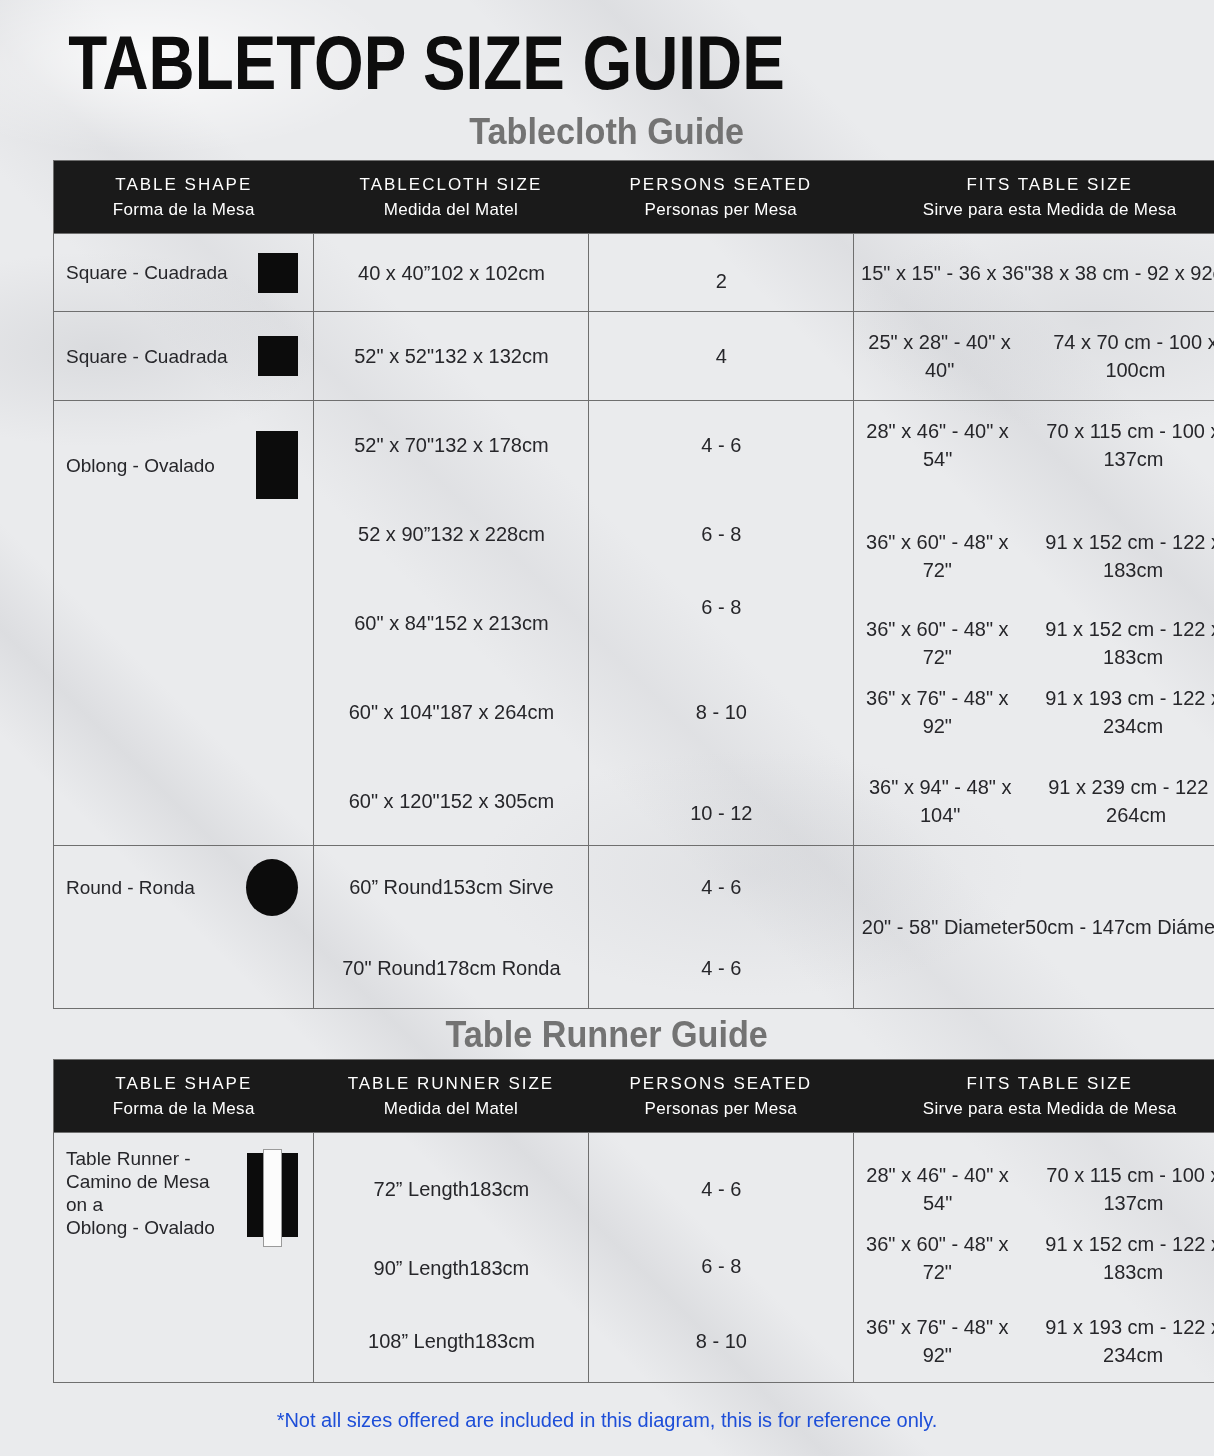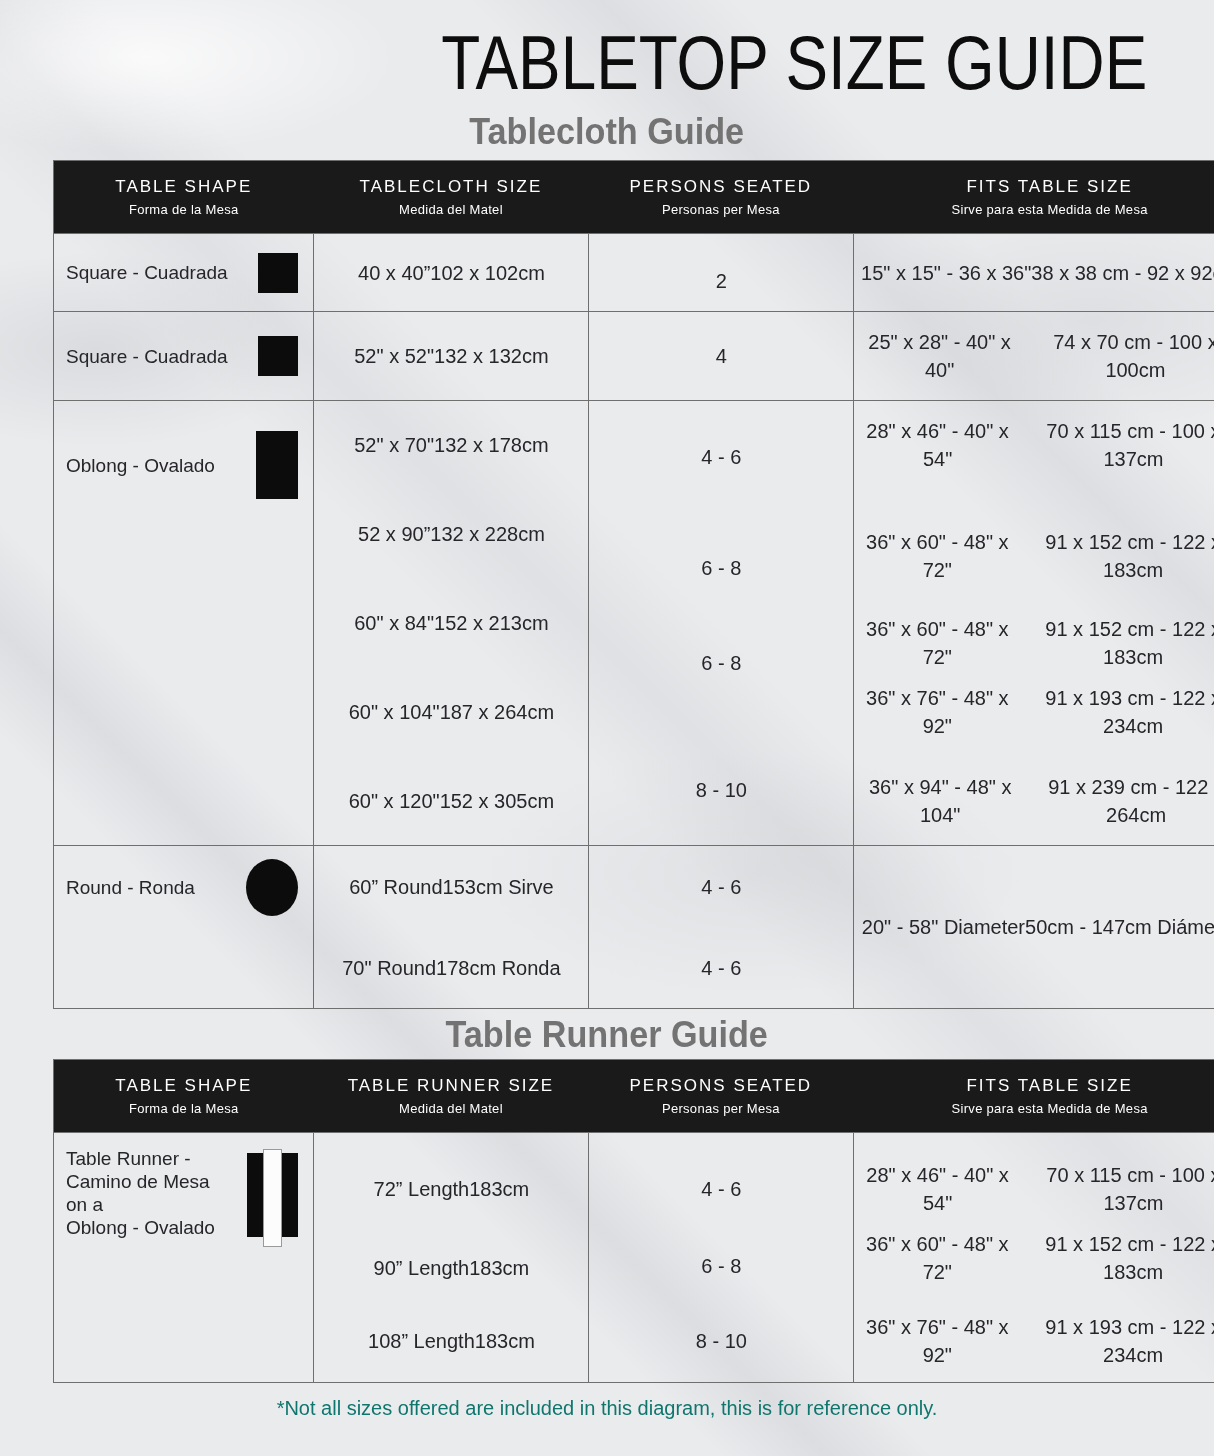--- a/index.html
+++ b/index.html
@@ -16,33 +16,33 @@
     background-color:#eaebed;
     background-image:
       radial-gradient(ellipse 420px 160px at 12% 4%, rgba(255,255,255,.75), transparent 60%),
       radial-gradient(ellipse 380px 170px at 90% 22%, rgba(178,180,186,.22), transparent 65%),
       radial-gradient(ellipse 340px 150px at 8% 24%, rgba(170,172,178,.25), transparent 65%),
       radial-gradient(ellipse 420px 190px at 62% 60%, rgba(178,180,186,.18), transparent 65%),
       linear-gradient(45deg, transparent 27%, rgba(148,150,158,.16) 31%, transparent 35%),
       linear-gradient(45deg, transparent 48%, rgba(148,150,158,.12) 53%, transparent 58%),
       linear-gradient(45deg, transparent 72%, rgba(148,150,158,.15) 77%, transparent 82%);
   }
-  .title{text-align:right;margin-top:24px;font-size:76px;font-weight:normal;line-height:78px;color:#0d0d0d;white-space:nowrap}
+  .title{text-align:left;margin-top:24px;font-size:76px;font-weight:bold;line-height:78px;color:#0d0d0d;white-space:nowrap}
   .title .squeeze{display:inline-block;transform:scaleX(.84)}
   .gtitle{text-align:center;font-size:36px;line-height:36px;color:#737373}
   .gtitle .squeeze2{display:inline-block;transform:scaleX(.95)}
   .gtitle1{margin:12px 0 10px}
   .gtitle2{margin:8px 0 6px}
   .size-table{width:1194px;margin-left:53px;border:1px solid var(--border)}
   .thead{
     display:grid;grid-template-columns:21.77% 23.06% 22.23% 32.94%;
     height:72px;background:var(--hbg);color:#ffffff;align-items:center;text-align:center
   }
   .th-en{font-size:17px;letter-spacing:2px}
-  .th-es{font-size:13px;margin-top:5px;letter-spacing:.3px}
+  .th-es{font-size:17px;margin-top:5px;letter-spacing:.3px}
   .t-sec{display:grid;grid-template-columns:21.77% 23.06% 22.23% 32.94%;border-top:1px solid var(--border)}
   .t-sec>div+div{border-left:1px solid var(--border)}
   .h78{height:78px}.h89{height:89px}.h445{height:445px}.h163{height:163px}.h250{height:250px}
   .col{display:flex;flex-direction:column}
   .sub{flex:1;display:flex;justify-content:center;align-items:center;text-align:center}
   .ln{font-size:20px;line-height:28px}
   .shape-cell{display:flex;align-items:center;padding:0 15px 0 12px}
   .shape-cell.top{align-items:flex-start;padding-top:30px}
   .shape-cell.top-sm{align-items:flex-start;padding-top:13px}
   .shape-cell.top-run{align-items:flex-start;padding-top:14px}
@@ -55,21 +55,21 @@
   .icon-runner{position:relative;width:51px;height:98px;flex:none;margin-top:2px}
   .icon-runner .blk{position:absolute;left:0;top:4px;width:51px;height:84px;background:var(--icon)}
   .icon-runner .stripe{position:absolute;left:16px;top:0;width:19px;height:98px;background:#fcfcfc;border:1px solid #9a9a9a}
   .up16{transform:translateY(-16px)}
   .dn22{transform:translateY(22px)}
   .dn20{transform:translateY(20px)}
   .dn12{transform:translateY(12px)}
   .dn10{transform:translateY(10px)}
   .dn8{transform:translateY(8px)}
   .dn14{transform:translateY(14px)}
-  .footnote{text-align:center;font-size:20px;margin-top:14px;color:#0f766e}
+  .footnote{text-align:center;font-size:20px;margin-top:26px;color:#1d4ed8}
 </style>
 </head>
 <body>
 
 <h1 class="title"><span class="squeeze">TABLETOP SIZE GUIDE</span></h1>
 
 <h2 class="gtitle gtitle1"><span class="squeeze2">Tablecloth Guide</span></h2>
 
 <div class="size-table">
   <div class="thead">
@@ -177,20 +177,23 @@
           <div class="ln">4 - 6</div>
         </div>
       <div class="sub">
           <div class="ln">6 - 8</div>
         </div>
       <div class="sub up16">
           <div class="ln">6 - 8</div>
         </div>
       <div class="sub">
           <div class="ln">8 - 10</div>
+        </div>
+      <div class="sub dn12">
+          <div class="ln">10 - 12</div>
         </div>
     </div>
     <div class="col">
       <div class="sub">
         <div class="ln">28" x 46" - 40" x 54"</div>
         <div class="ln">70 x 115 cm - 100 x 137cm</div>
       </div>
       <div class="sub dn22">
         <div class="ln">36" x 60" - 48" x 72"</div>
         <div class="ln">91 x 152 cm - 122 x 183cm</div>

